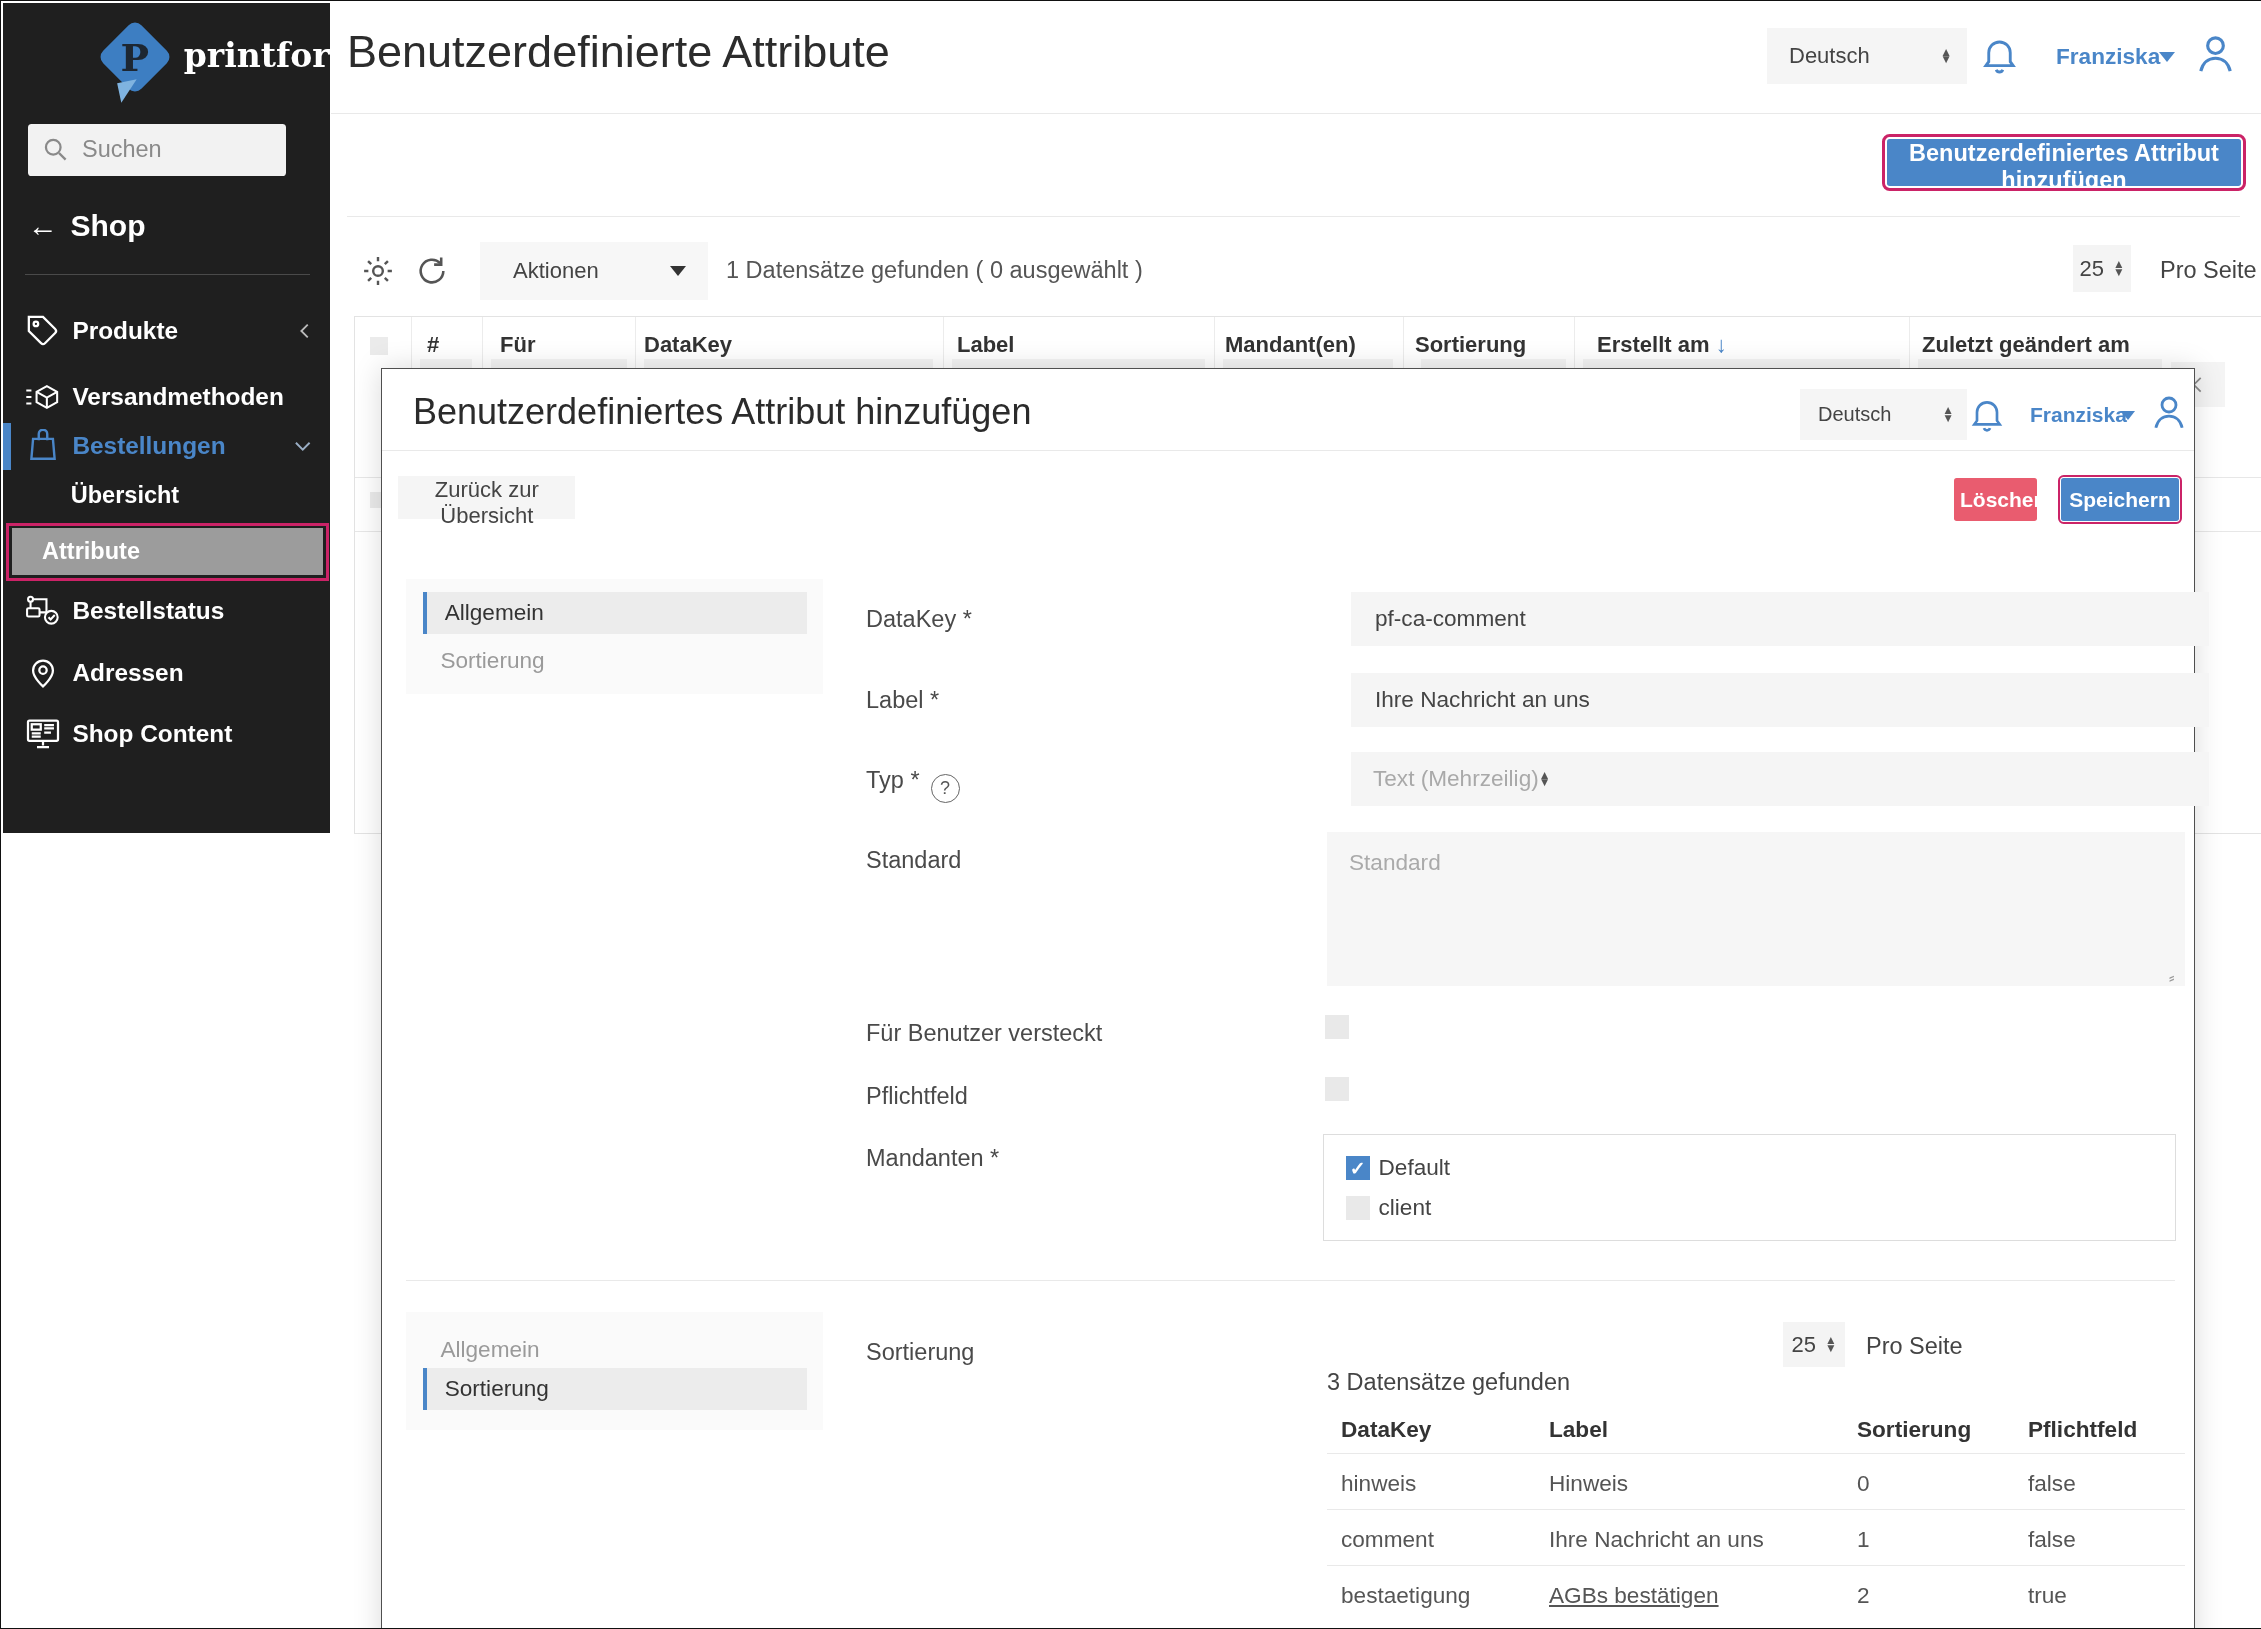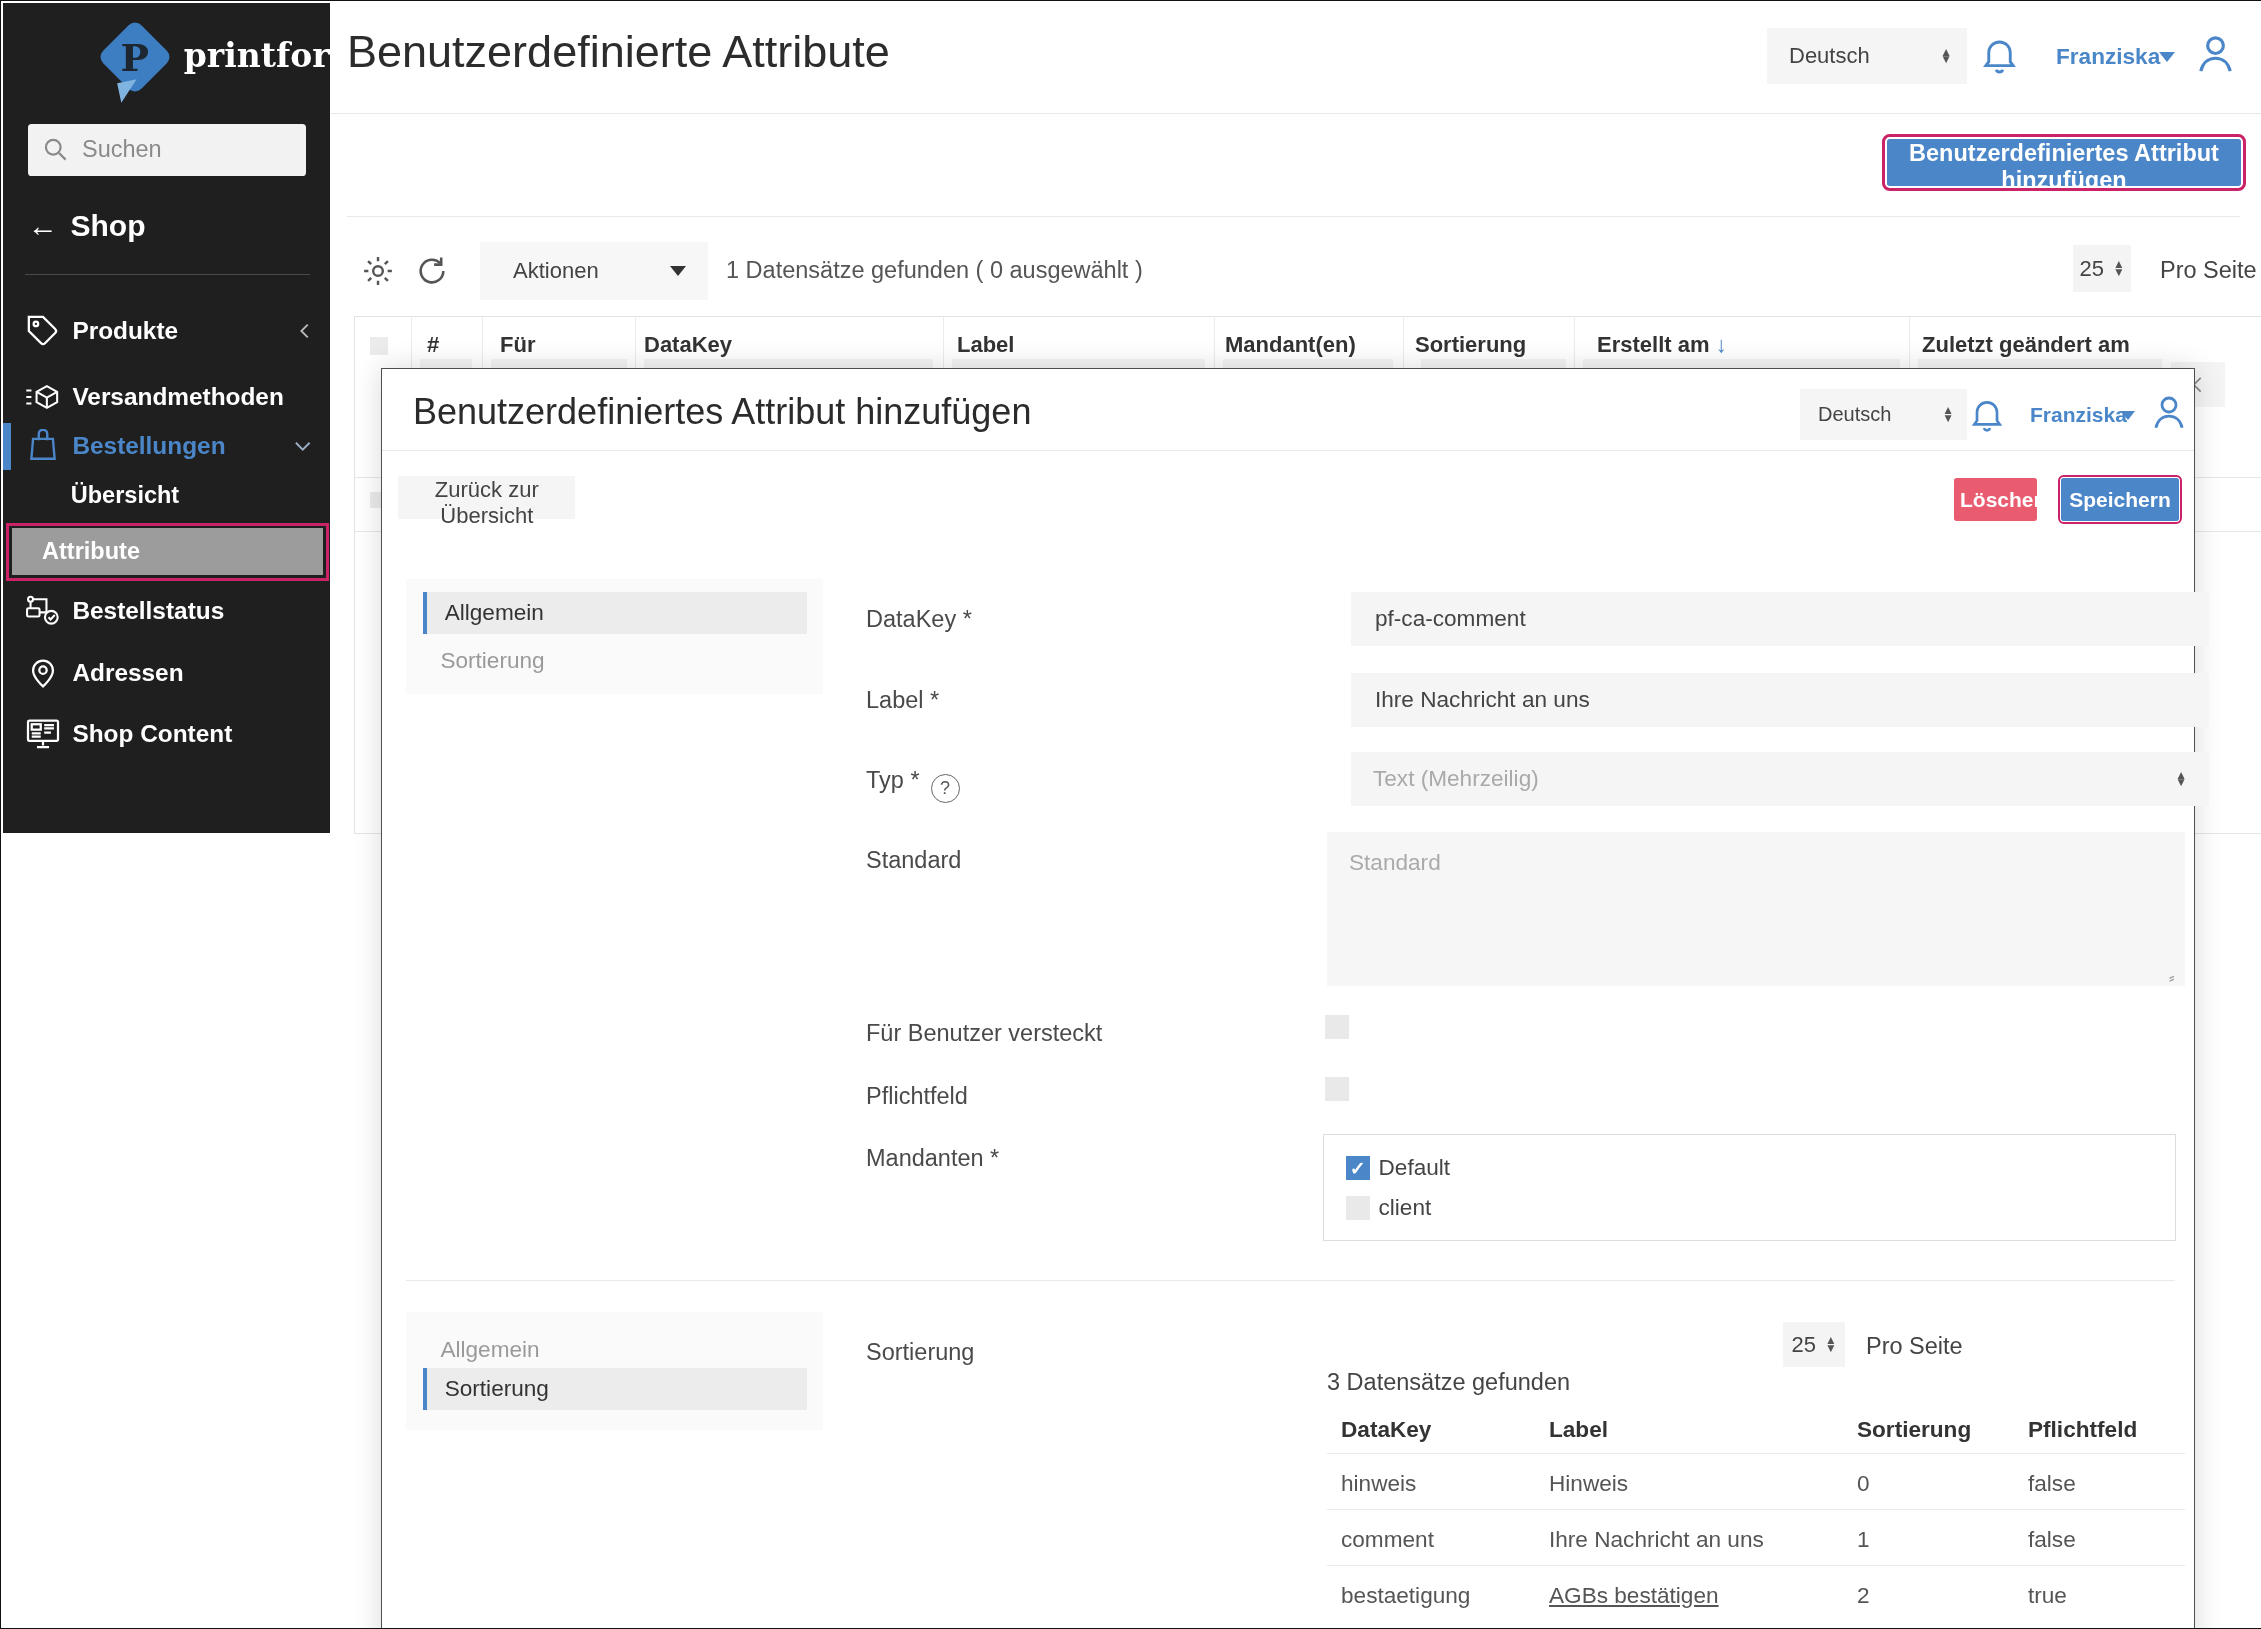--- a/index.html
+++ b/index.html
@@ -6,21 +6,21 @@
   #app{position:relative;width:2262px;height:1629px;background:#fff;overflow:hidden;
        font-family:"Liberation Sans",sans-serif;box-sizing:border-box;border:1.8px solid #111;}
   .abs{position:absolute;}
   
   .sidebar{left:1.8px;top:1.8px;width:327px;height:830px;background:#1f1f1f;}
   .brand-diamond{left:105px;top:27px;width:54px;height:54px;background:#3d7ec2;border-radius:9px;
     transform:rotate(45deg);display:flex;align-items:center;justify-content:center;}
   .brand-p{transform:rotate(-45deg);font-family:"DejaVu Serif",serif;font-weight:bold;font-size:38px;color:#1d2732;}
   .brand-fold{left:116px;top:78px;width:0;height:0;border-left:20px solid #7fb3e0;border-bottom:20px solid transparent;transform:rotate(-12deg);}
   .brand-word{left:181px;top:33px;font-family:"DejaVu Serif",serif;font-weight:bold;font-size:33px;color:#fff;}
-  .search-box{left:25px;top:121px;width:278px;height:52px;background:#f2f2f2;border-radius:3.6px;display:flex;align-items:center;}
+  .search-box{left:25px;top:121px;width:258px;height:52px;background:#f2f2f2;border-radius:3.6px;display:flex;align-items:center;}
   .search-ph{color:#8a8a8a;font-size:23.5px;margin-left:12.7px;}
   .shop-back{left:25px;top:206px;color:#fff;font-size:30px;font-weight:bold;display:flex;align-items:center;gap:12.7px;}
   .side-divider{left:22.6px;top:271px;width:285px;height:0.9px;background:#4a4a4a;}
   .nav-item{left:0;width:327px;height:42px;display:flex;align-items:center;color:#fff;font-size:24.4px;font-weight:600;}
   .nav-item .ic{width:36px;margin-left:22.6px;display:flex;align-items:center;justify-content:center;}
   .nav-item .lbl{margin-left:11px;}
   .nav-sub{left:68px;color:#fff;font-size:23.5px;font-weight:600;}
   .blue-bar{left:0;top:420px;width:8.1px;height:47px;background:#4a86c8;}
   .attr-ring{left:3.6px;top:520px;width:311px;height:47px;border:3.6px solid #cb2367;padding:2.7px;background:#1f1f1f;}
   .attr-fill{width:100%;height:100%;background:#9c9c9c;display:flex;align-items:center;}
@@ -54,21 +54,21 @@
   .btn-red{background:#e95c6f;border:none;color:#fff;font-size:21px;font-weight:600;border-radius:2.7px;font-family:inherit;}
   .btn-blue{background:#4a86c8;border:none;color:#fff;font-size:21px;font-weight:600;border-radius:2.7px;
     outline:2.7px solid #cb2367;outline-offset:1.8px;font-family:inherit;}
   .tabpanel{background:#fafafa;}
   .tab-active{background:#ececec;border-left:4.5px solid #4a86c8;display:flex;align-items:center;}
   .tab-active span{margin-left:18px;font-size:22.6px;color:#333;}
   .tab-idle{font-size:22.6px;color:#9a9a9a;}
   .flabel{font-size:23.5px;color:#4a4a4a;}
   .field{left:969px;width:858px;height:54px;background:#f5f5f5;display:flex;align-items:center;box-sizing:border-box;padding:0 22px;}
   .field input{border:none;background:transparent;font-size:22.6px;color:#444;width:100%;font-family:inherit;outline:none;}
-  .fselect{justify-content:space-between;color:#a9a9a9;font-size:22.6px;}
+  .fselect{justify-content:flex-start;color:#a9a9a9;font-size:22.6px;}
   .tarea{left:945px;top:463px;width:858px;height:154px;background:#f6f6f6;border:none;box-sizing:border-box;
     padding:18px 22px;font-size:22.6px;color:#444;font-family:inherit;resize:none;outline:none;}
   .tarea::placeholder{color:#aaa;}
   .resize-glyph{left:1787px;top:599px;font-size:16.3px;color:#999;transform:rotate(0deg);}
   .cbx{width:23.5px;height:23.5px;background:#e9e9e9;}
   .cbx.checked{background:#4a86c8;color:#fff;display:flex;align-items:center;justify-content:center;font-size:19px;font-weight:bold;}
   .mand-box{left:941px;top:765px;width:851px;height:105px;border:0.9px solid #ddd;background:#fff;}
   .mand-row{position:absolute;display:flex;align-items:center;gap:9px;font-size:22.6px;color:#444;}
   .qmark{display:inline-flex;width:27px;height:27px;border:1.8px solid #666;border-radius:50%;align-items:center;justify-content:center;
     font-size:18px;color:#555;margin-left:11px;vertical-align:-6.3px;}

